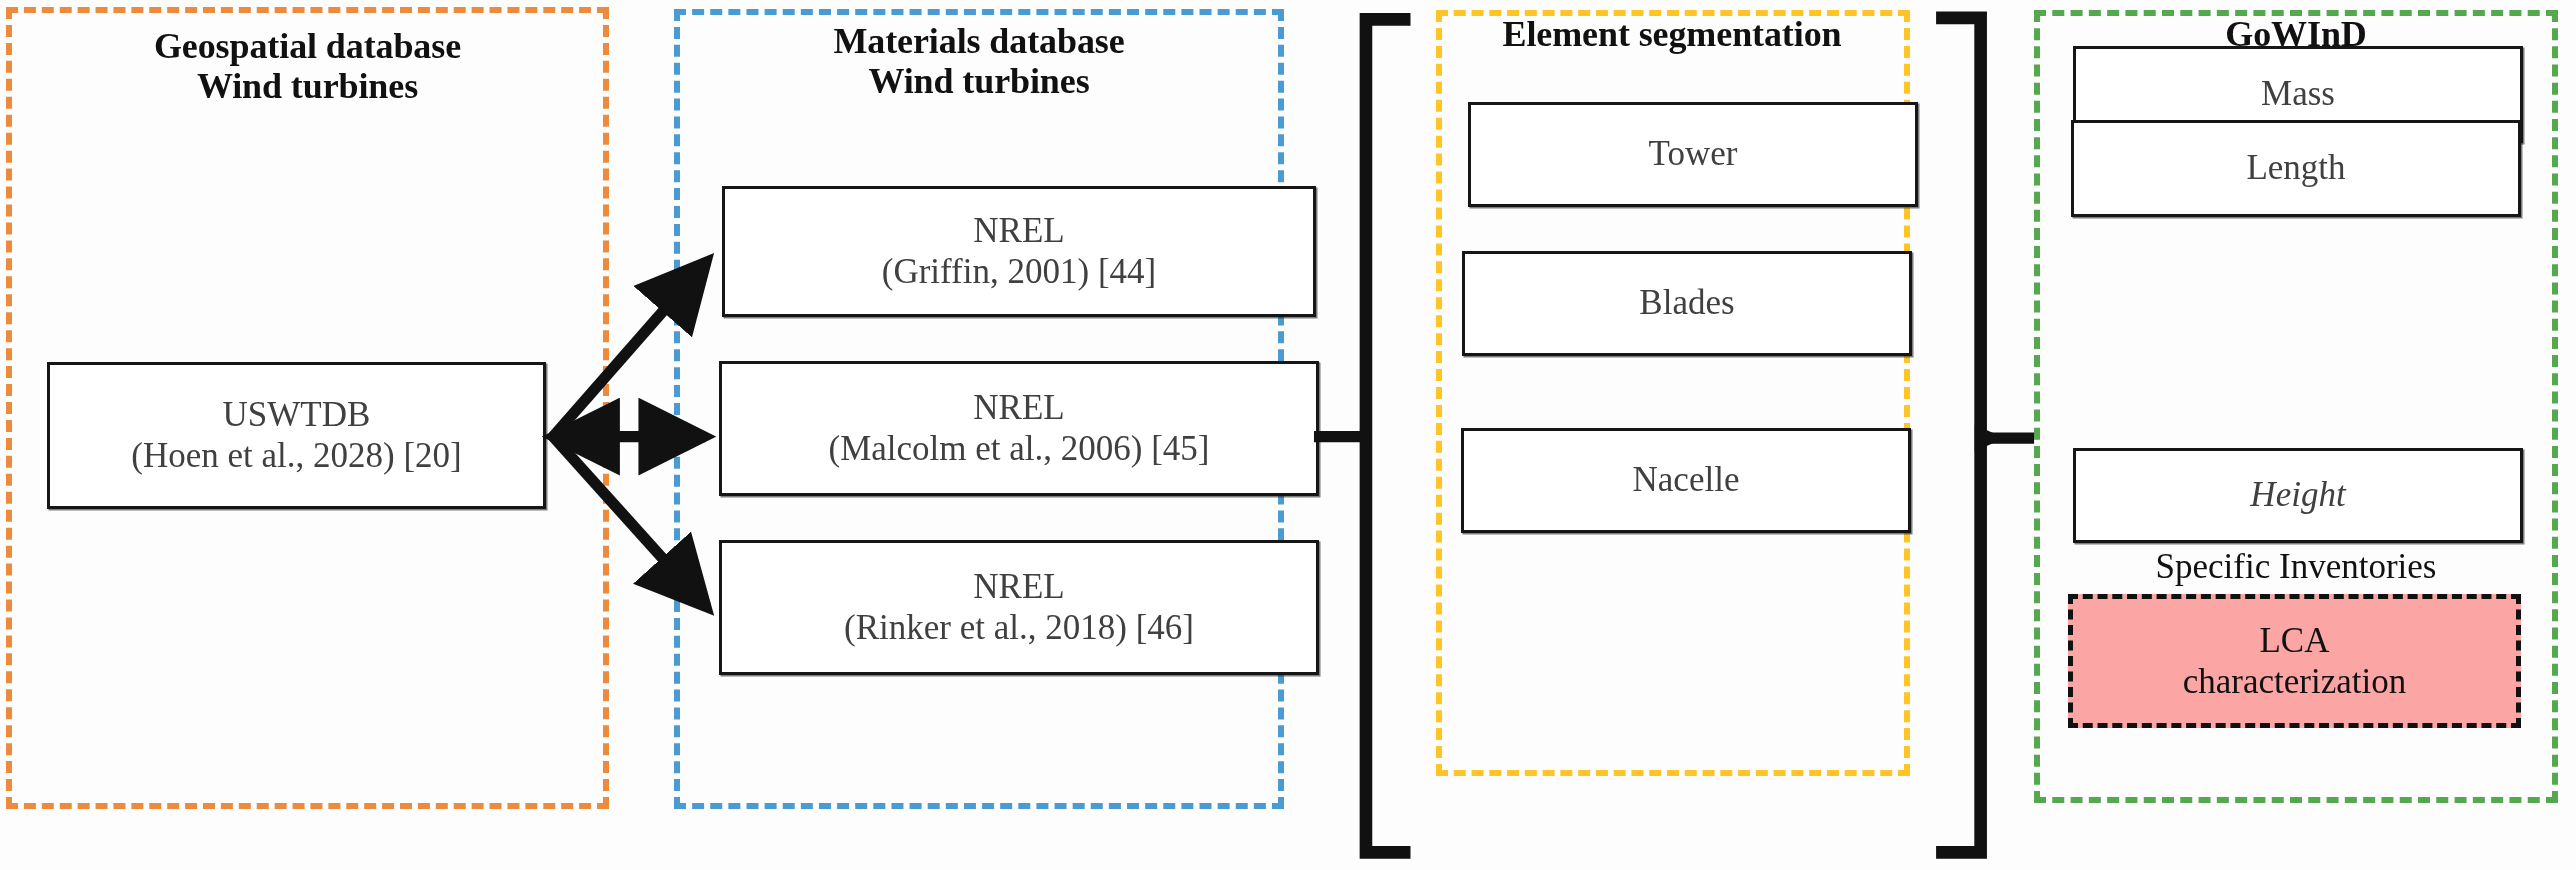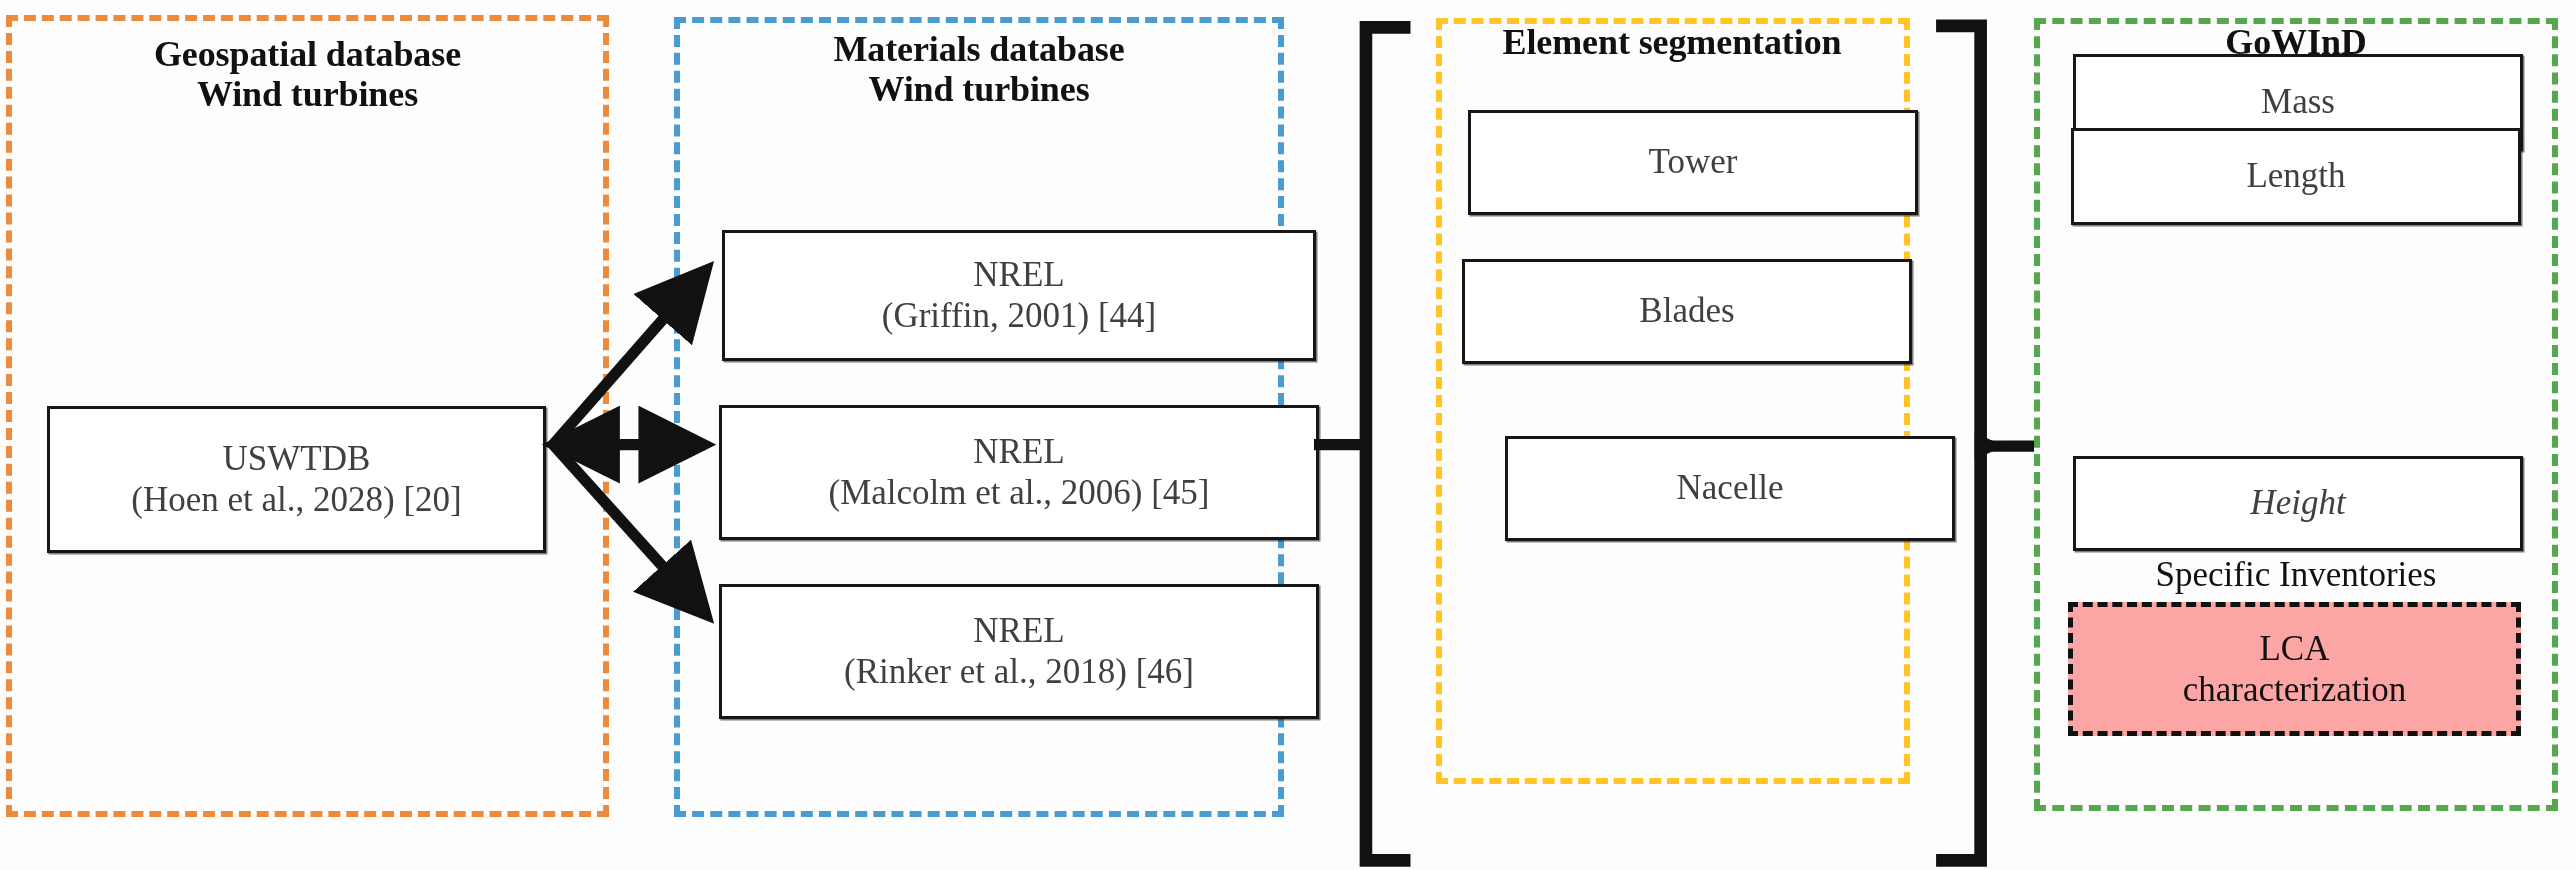--- a/index.html
+++ b/index.html
@@ -1,21 +1,21 @@
 <!DOCTYPE html>
 <html style="font-size:12px"><head>
 <meta charset="utf-8">
 <style>
   html,body{margin:0;padding:0;background:#ffffff;}
   body{
     width:2576px;height:871px;position:relative;overflow:hidden;
     font-family:"Liberation Serif","DejaVu Serif",serif;
     background:#fdfdfd;
   }
-  .stage{position:absolute;left:0;top:8px;width:2576px;height:722px;}
+  .stage{position:absolute;left:0;top:0;width:2576px;height:722px;}
 
   
   .panel{position:absolute;box-sizing:border-box;background:transparent;}
   .panel.orange{border:6.7px dashed #ED8B3C;}
   .panel.blue  {border:6.7px dashed #4A9BD1;}
   .panel.yellow{border:6.7px dashed #FFC526;}
   .panel.green {border:6.7px dashed #56A84F;}
 
   .panel-title{
     position:absolute;left:0;right:0;
@@ -26,21 +26,21 @@
 
   
   .ibox{
     position:absolute;box-sizing:border-box;
     border:3px solid #161616;background:#ffffff;
     display:flex;align-items:center;justify-content:center;
     text-align:center;color:#404040;
     font-size:35px;line-height:1.16;white-space:pre-line;
     box-shadow:1.5px 1.5px 0 0 rgba(20,20,20,.55);
   }
-  .ibox.twoline{font-size:35px;margin-top:36px;}
+  .ibox.twoline{font-size:35px;}
   .dbox{
     position:absolute;box-sizing:border-box;
     border:5.2px dashed #111;background:#fca5a5;
     display:flex;align-items:center;justify-content:center;
     text-align:center;color:#111;
     font-size:35px;line-height:1.18;white-space:pre-line;
   }
   .plaintext{
     position:absolute;text-align:center;color:#111;
     font-size:35px;line-height:1.1;
@@ -75,21 +75,21 @@
 
   <div class="ibox twoline" style="left:719px;top:540px;width:600px;height:135px;">NREL
 (Rinker et al., 2018) [46]</div>
 
   <div class="panel yellow" style="left:1436px;top:10.4px;width:474px;height:766px;">
   </div>
   <div class="panel-title" style="left:1428px;top:15px;width:488px;">Element segmentation</div>
 
   <div class="ibox" style="left:1468px;top:102px;width:450px;height:105px;">Tower</div>
   <div class="ibox" style="left:1462px;top:251px;width:450px;height:105px;">Blades</div>
-  <div class="ibox" style="left:1461px;top:428px;width:450px;height:105px;margin-left:44px;">Nacelle</div>
+  <div class="ibox" style="left:1461px;top:428px;width:450px;height:105px;">Nacelle</div>
 
   <div class="panel green" style="left:2034px;top:10.4px;width:524px;height:793px;">
   </div>
   <div class="panel-title" style="left:2034px;top:15px;width:524px;">GoWInD</div>
 
   <div class="ibox" style="left:2073px;top:46px;width:450px;height:97px;">Mass</div>
   <div class="ibox" style="left:2071px;top:120px;width:450px;height:97px;">Length</div>
   <div class="ibox" style="left:2073px;top:448px;width:450px;height:95px;font-style:italic;">Height</div>
 
   <div class="plaintext" style="left:2034px;top:548px;width:524px;">Specific Inventories</div>

